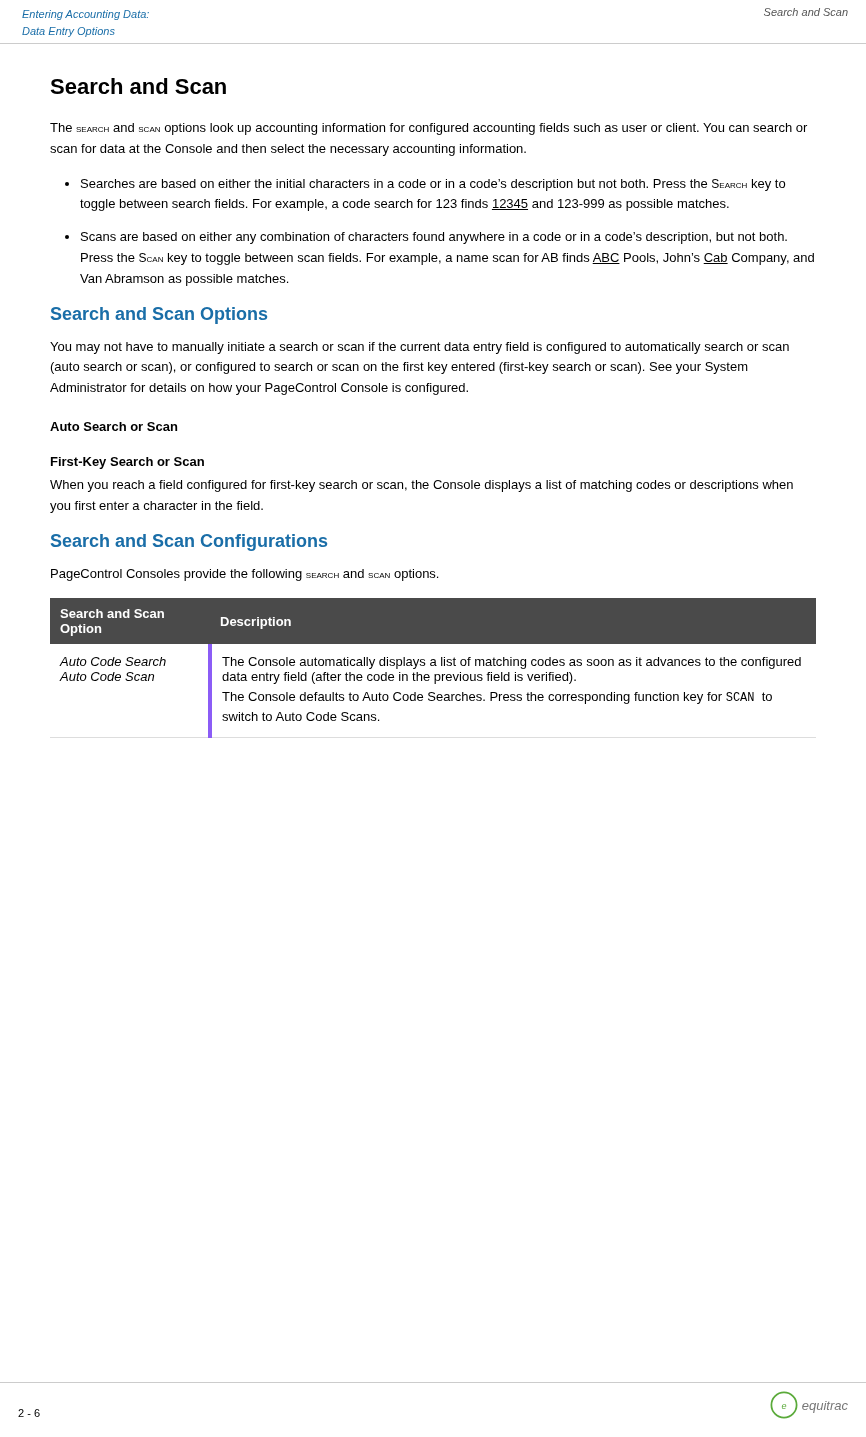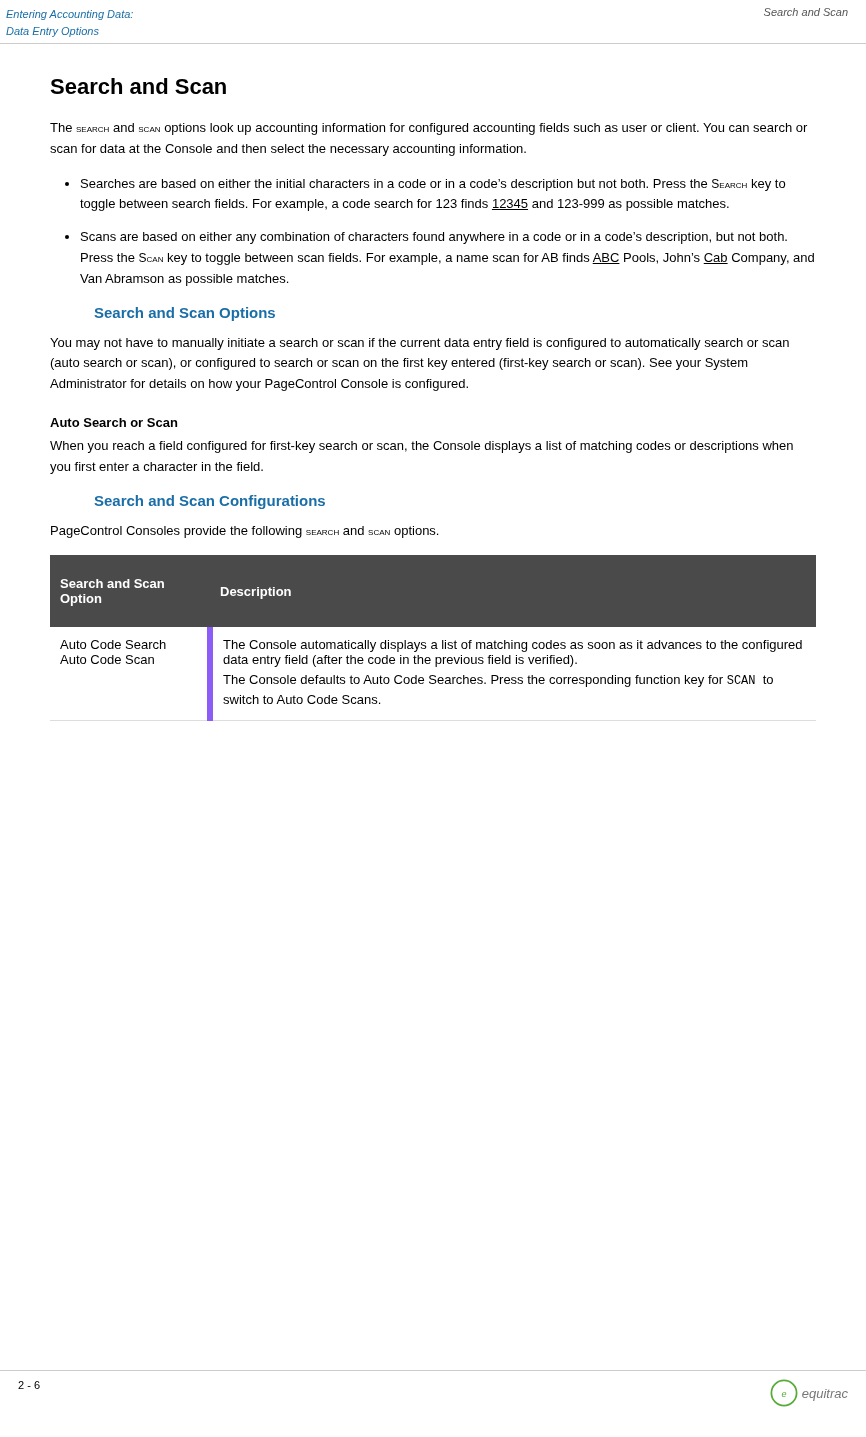--- a/index.html
+++ b/index.html
@@ -11,21 +11,21 @@
       width: 866px;
       min-height: 1437px;
       position: relative;
     }
 
     
     .header {
       display: flex;
       justify-content: space-between;
       align-items: flex-start;
-      padding: 6px 18px 4px 6px;
+      padding: 6px 18px 4px 22px;
       border-bottom: 1px solid #ccc;
       font-size: 11px;
     }
     .header-left {
       line-height: 1.5;
     }
     .header-left .top-line {
       color: #1a6ea8;
       font-style: italic;
     }
@@ -65,27 +65,26 @@
       list-style: disc;
     }
     .bullet-list li {
       font-size: 13px;
       line-height: 1.6;
       margin-bottom: 12px;
     }
 
     
     .section-heading {
-      font-size: 15px;
+      font-size: 18px;
       font-weight: bold;
       color: #1a6ea8;
       margin-bottom: 12px;
       margin-top: 10px;
       border-bottom: none;
-      margin-left: 44px;
     }
 
     
     .sub-heading {
       font-size: 13px;
       font-weight: bold;
       margin-bottom: 6px;
       margin-top: 20px;
     }
 
@@ -109,47 +108,48 @@
       width: 100%;
       border-collapse: collapse;
       margin-top: 14px;
       font-size: 13px;
     }
     .data-table thead tr {
       background-color: #4a4a4a;
       color: #fff;
     }
     .data-table thead th {
-      padding: 21px 10px;
+      padding: 8px 10px;
       text-align: left;
       font-weight: bold;
     }
     .data-table tbody tr {
       border-bottom: 1px solid #ddd;
       vertical-align: top;
     }
     .data-table tbody td {
       padding: 10px 10px;
       vertical-align: top;
     }
     .data-table tbody td:first-child {
       width: 160px;
-      border-right: 6px solid #8b5cf6;
+      border-right: 4px solid #8b5cf6;
+      font-style: italic;
     }
 
     
     .footer {
       position: absolute;
       bottom: 18px;
       left: 0;
       right: 0;
       display: flex;
       justify-content: space-between;
-      align-items: flex-start;
-      padding: 12px 18px;
+      align-items: flex-end;
+      padding: 0 18px;
       border-top: 1px solid #ccc;
       padding-top: 8px;
     }
     .footer-page {
       font-size: 11px;
       color: #000;
     }
 
     
     .logo {
@@ -200,20 +200,21 @@
       Scans are based on either any combination of characters found anywhere in a code or in a code’s description, but not both. Press the <span class="smallcaps">Scan</span> key to toggle between scan fields. For example, a name scan for AB finds <span class="ul">ABC</span> Pools, John’s <span class="ul">Cab</span> Company, and Van Abramson as possible matches.
     </li>
   </ul>
 
   <h2 class="section-heading">Search and Scan Options</h2>
 
   <p class="para">You may not have to manually initiate a search or scan if the current data entry field is configured to automatically search or scan (auto search or scan), or configured to search or scan on the first key entered (first-key search or scan). See your System Administrator for details on how your PageControl Console is configured.</p>
 
   <div class="sub-heading">Auto Search or Scan</div>
 
+  <div class="sub-heading">First-Key Search or Scan</div>
   <p class="para">When you reach a field configured for first-key search or scan, the Console displays a list of matching codes or descriptions when you first enter a character in the field.</p>
 
   <h2 class="section-heading">Search and Scan Configurations</h2>
 
   <p class="para">
     PageControl Consoles provide the following <span class="smallcaps">search</span> and <span class="smallcaps">scan</span> options.
   </p>
 
   <table class="data-table">
     <thead>

